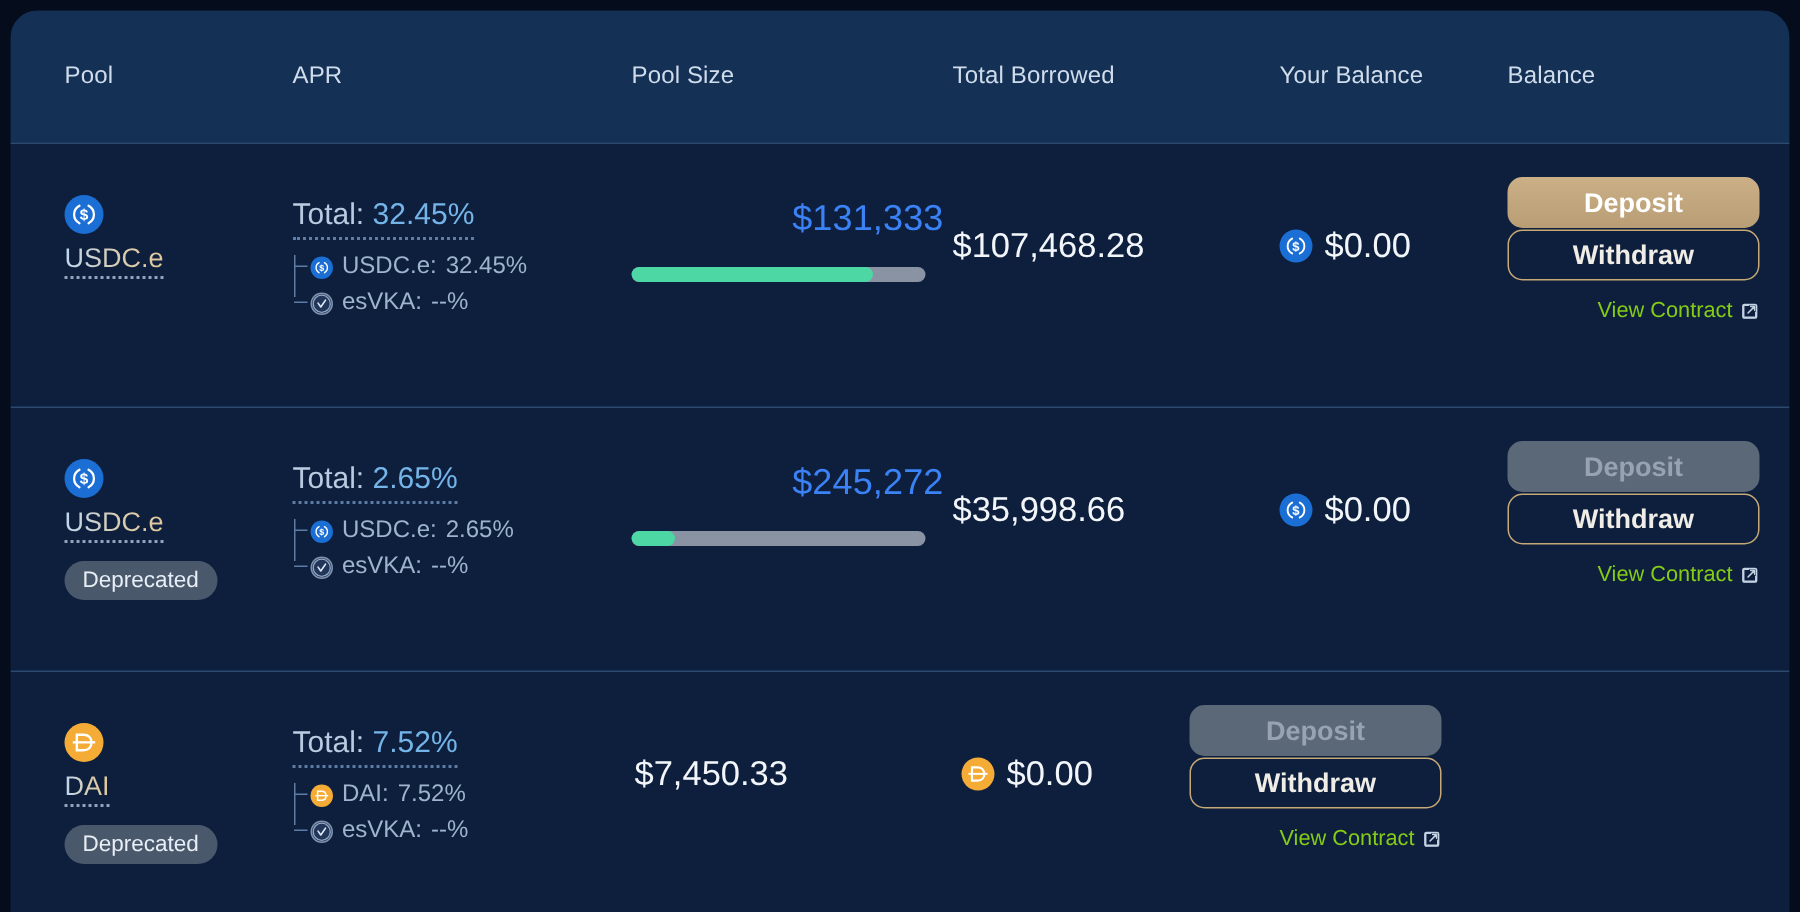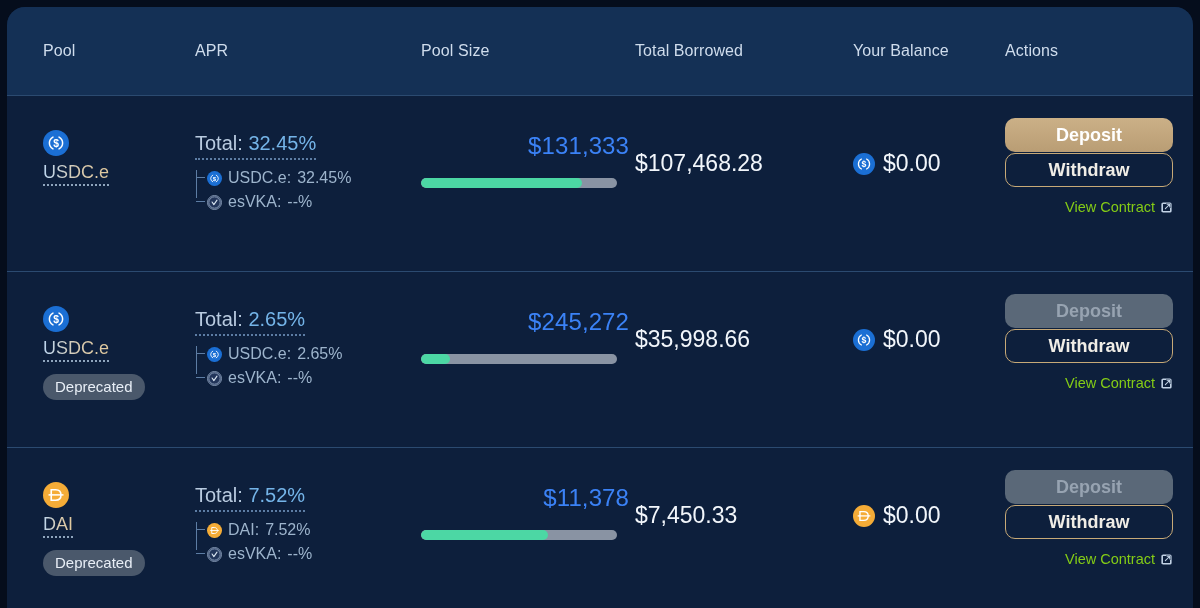--- a/index.html
+++ b/index.html
@@ -220,21 +220,21 @@
 
 <div class="page">
   <div class="card">
 
     <div class="thead">
       <div class="th c-pool">Pool</div>
       <div class="th c-apr">APR</div>
       <div class="th c-size">Pool Size</div>
       <div class="th c-borrow">Total Borrowed</div>
       <div class="th c-balance">Your Balance</div>
-      <div class="th c-actions">Actions</div>
+      <div class="th c-actions">Balance</div>
     </div>
 
     <div id="rows-container">
         <div class="trow">
           <div class="c-pool pool-cell">
             <span class="coin usdc">
               <svg viewBox="0 0 24 24" width="26" height="26">
                 <circle cx="12" cy="12" r="11" fill="#1b6fd4"></circle>
                 <path d="M9.2 6.6A6.2 6.2 0 0 0 5.9 12a6.2 6.2 0 0 0 3.3 5.4" fill="none" stroke="#fff" stroke-width="1.4" stroke-linecap="round"></path>
                 <path d="M14.8 6.6A6.2 6.2 0 0 1 18.1 12a6.2 6.2 0 0 1-3.3 5.4" fill="none" stroke="#fff" stroke-width="1.4" stroke-linecap="round"></path>
@@ -411,26 +411,20 @@
                   <svg viewBox="0 0 24 24" width="15" height="15">
                     <circle cx="12" cy="12" r="10.5" fill="#22355a" stroke="#94a8c2" stroke-width="1.6"></circle>
                     <path d="M7.5 11.2 10.8 16 16.6 7.6" fill="none" stroke="#dbe6f2" stroke-width="2" stroke-linecap="round" stroke-linejoin="round"></path>
                   </svg>
                 </span>
                 <span>esVKA:</span>
                 <span>--%</span>
               </div>
             </div>
           </div>
-          <div class="c-size size-cell">
-            <div class="money">$11,378</div>
-            <div class="bar-track">
-              <div class="bar-fill" style="width: 65%;"></div>
-            </div>
-          </div>
           <div class="c-borrow borrow-cell">
             <div class="borrow-val">$7,450.33</div>
           </div>
           <div class="c-balance bal-cell">
             <span class="coin dai" style="width: 22px; height: 22px;">
               <svg viewBox="0 0 24 24" width="22" height="22">
                 <circle cx="12" cy="12" r="11" fill="#f5ac37"></circle>
                 <path d="M7.6 7.2h4.1c3 0 4.9 1.9 4.9 4.8s-1.9 4.8-4.9 4.8H7.6z" fill="none" stroke="#fff" stroke-width="1.5"></path>
                 <rect x="5.1" y="11.2" width="13.8" height="1.4" fill="#fff"></rect>
               </svg>

